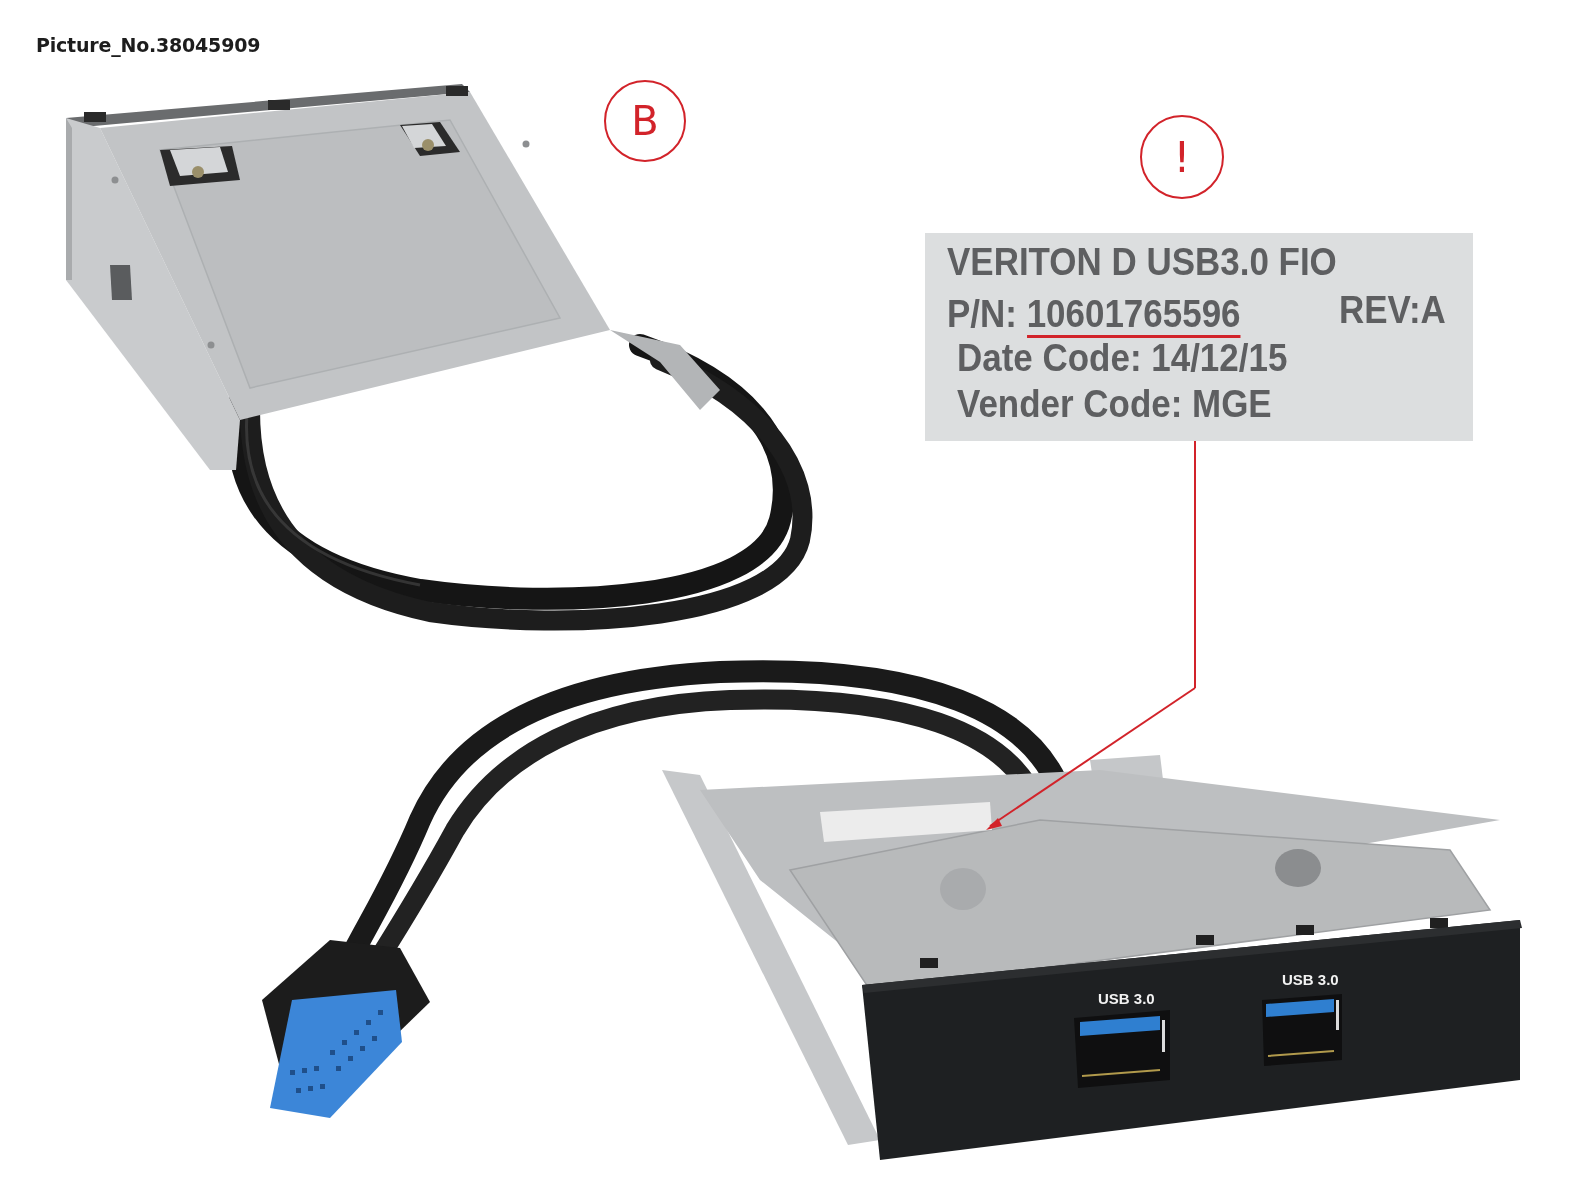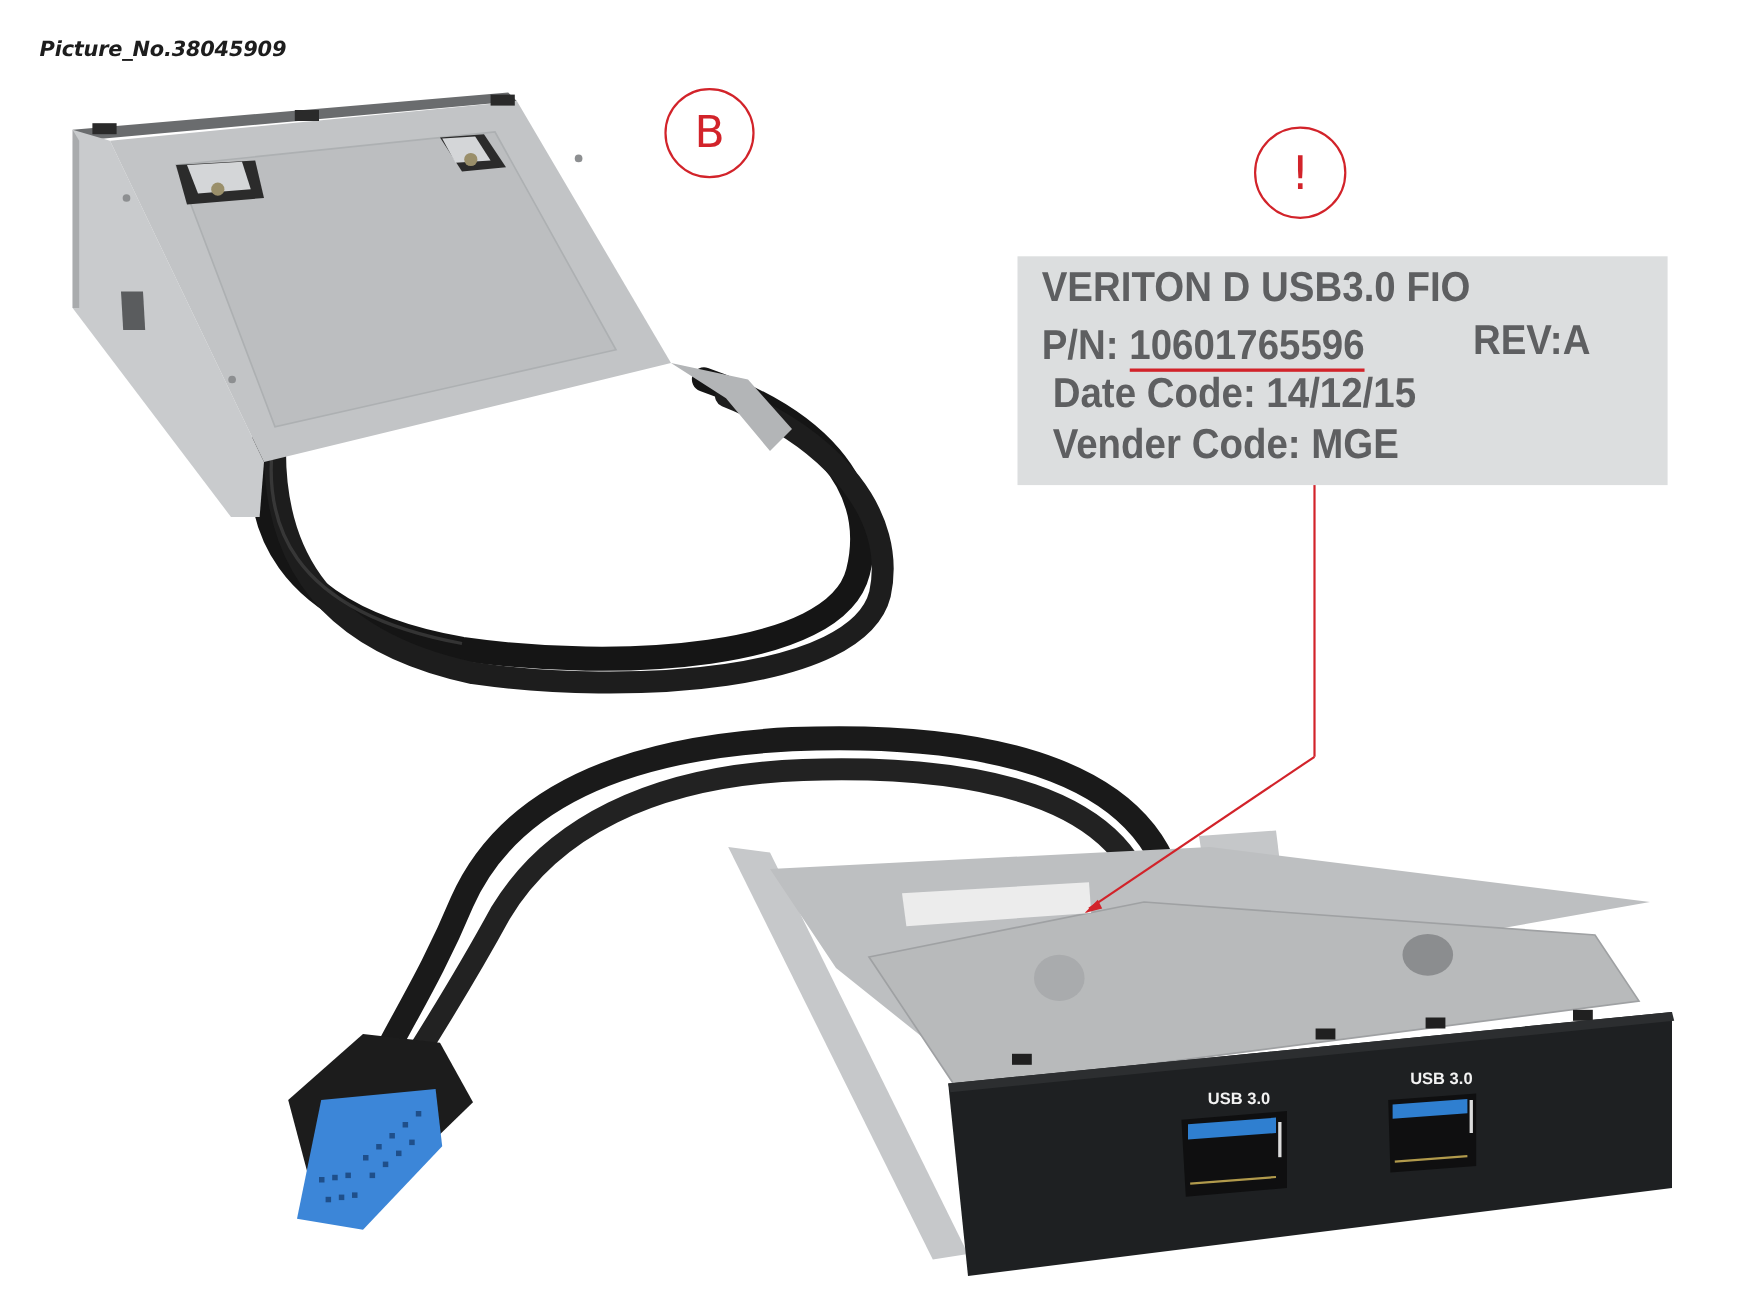--- a/index.html
+++ b/index.html
@@ -1,21 +1,21 @@
 <!DOCTYPE html>
 <html><head>
 <meta charset="utf-8">
 <style>
   html, body { margin: 0; padding: 0; background: #ffffff; }
   body { width: 1583px; height: 1187px; position: relative; overflow: hidden; font-family: "Liberation Sans", sans-serif; }
-  .caption { position: absolute; left: 36px; top: 34px; font-family: "DejaVu Sans", sans-serif; font-weight: bold; font-size: 19px; color: #1d1d1d; letter-spacing: -0.2px; font-style: italic; }
+  .caption { position: absolute; left: 36px; top: 34px; font-family: "DejaVu Sans", sans-serif; font-weight: bold; font-size: 19px; color: #1d1d1d; letter-spacing: -0.2px; }
   .callout { position: absolute; border: 2.5px solid #d2232a; border-radius: 50%; color: #d2232a; display: flex; align-items: center; justify-content: center; font-family: "DejaVu Sans", sans-serif; font-size: 40px; }
   .callout-b { left: 604px; top: 80px; width: 78px; height: 78px; }
   .callout-warn { left: 1140px; top: 115px; width: 80px; height: 80px; font-size: 42px; }
-  .label-box { position: absolute; left: 925px; top: 233px; width: 548px; height: 208px; background: #dcdedf; padding-left: 43px; }
+  .label-box { position: absolute; left: 925px; top: 233px; width: 548px; height: 208px; background: #dcdedf; }
   .label-line { position: absolute; font-weight: bold; color: #5e5f61; font-size: 38px; white-space: nowrap; transform: scaleX(0.92); transform-origin: left center; }
   .l1 { left: 22px; top: 8px; }
   .l2 { left: 22px; top: 60px; }
   .l2 .pn-value { border-bottom: 3px solid #d2232a; padding-bottom: 0; }
   .l2-rev { left: 414px; top: 56px; }
   .l3 { left: 32px; top: 104px; }
   .l4 { left: 32px; top: 150px; }
   svg.scene { position: absolute; left: 0; top: 0; }
   .usb-text { font-family: "Liberation Sans", sans-serif; font-weight: bold; font-size: 15px; fill: #f2f2f2; }
 </style>

